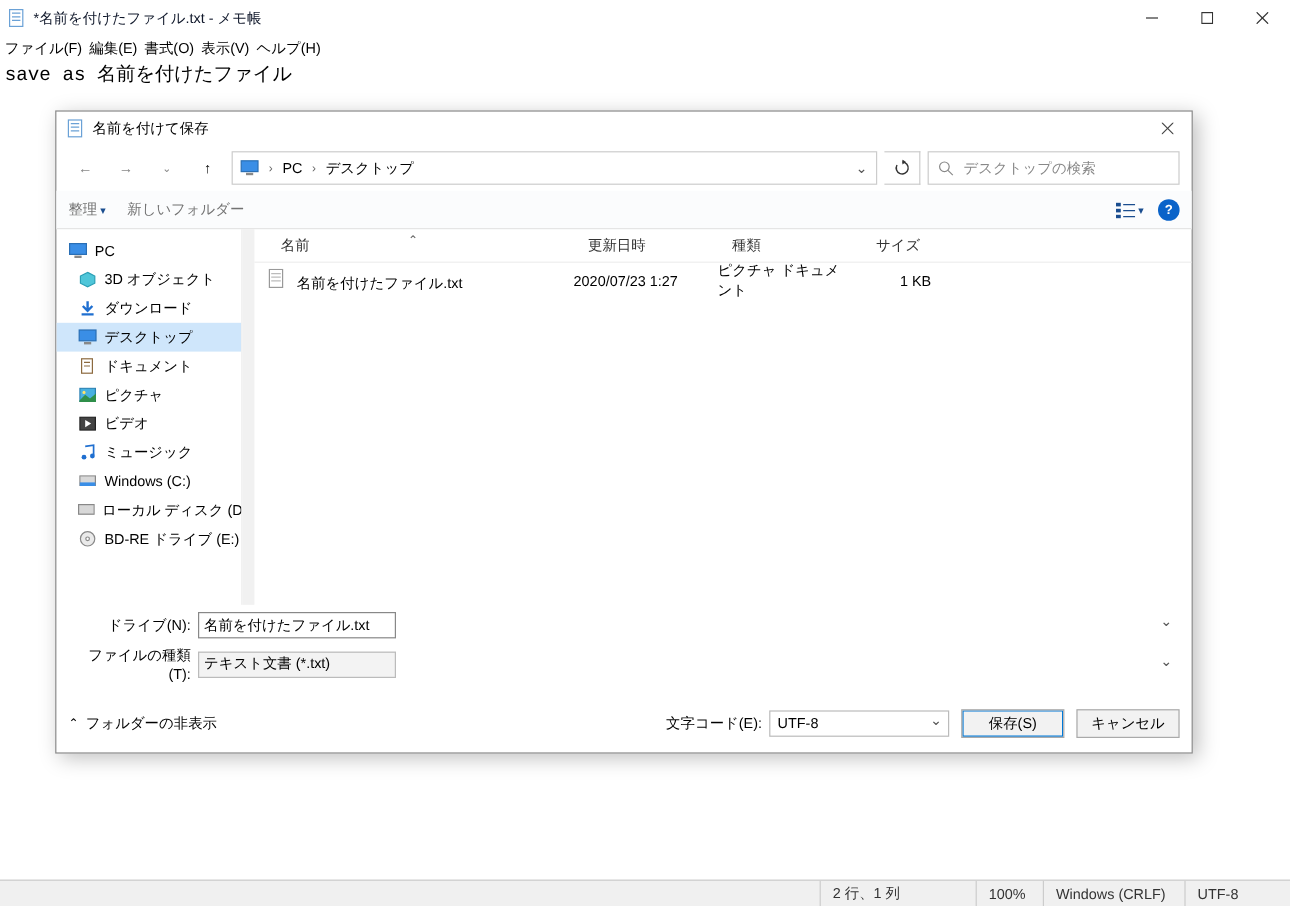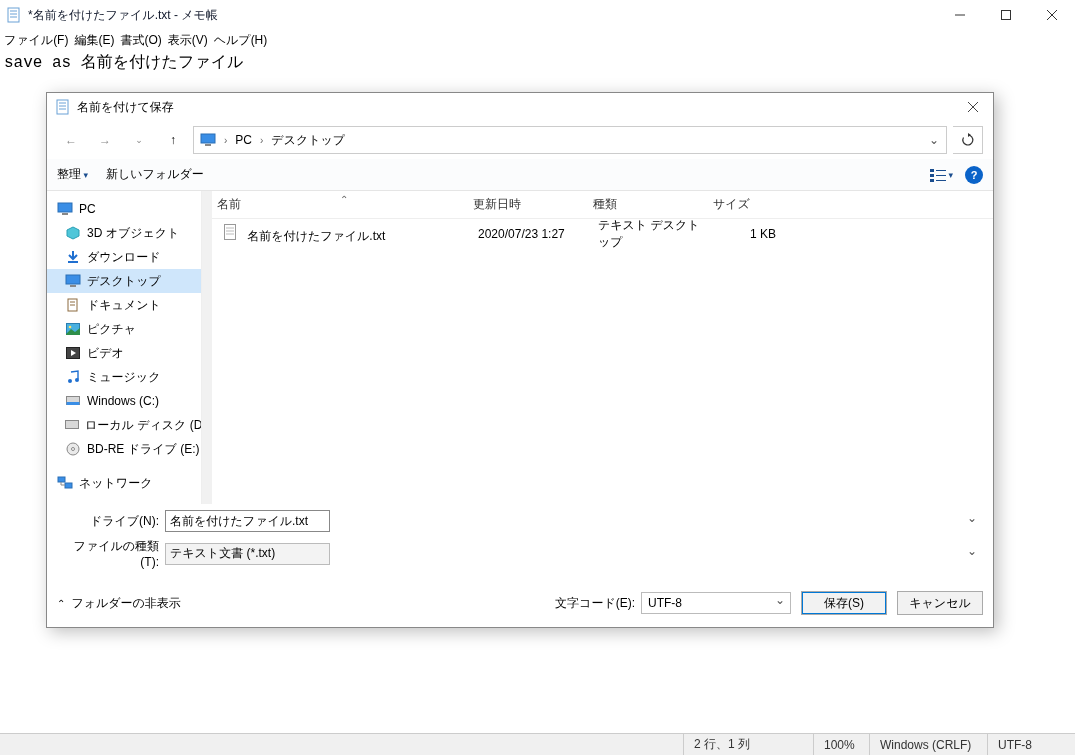--- a/index.html
+++ b/index.html
@@ -74,41 +74,41 @@
     .refresh-box { width:30px; height:28px; border:1px solid #ccc; border-left:none; display:flex;align-items:center;justify-content:center; color:#333;}
     .search-box {
       width:210px; height:28px; border:1px solid #ccc; display:flex; align-items:center; padding-left:8px;
       color:#888; gap:8px;
     }
     .dlg-toolbar {
       height:32px; display:flex; align-items:center; padding:0 10px;
       border-bottom:1px solid #e5e5e5; background:#fbfcfd; gap:18px;
     }
     .dlg-toolbar .tb-right { margin-left:auto; display:flex; align-items:center; gap:12px;}
-    .tb-item { color:#000000; font-size:12px;}
+    .tb-item { color:#737373; font-size:12px;}
     .tb-item.drop::after { content:" ▾"; font-size:9px; color:#1a4d8f;}
     .view-toggle { color:#1a4d8f; display:flex; align-items:center; gap:2px;}
     .help-ic {
       width:18px; height:18px; border-radius:50%; background:#0a63c9; color:#fff;
       display:flex;align-items:center;justify-content:center; font-size:11px; font-weight:bold;
     }
     .dlg-main { flex:1; display:flex; min-height:0; }
     .tree {
       width:155px; border-right:1px solid #eee; padding-top:6px;
       overflow:hidden; font-size:12px; color:#000;
     }
     .tree-item { height:24px; display:flex; align-items:center; padding-left:18px; gap:6px; white-space:nowrap;}
     .tree-item.root { padding-left:10px;}
     .tree-item.selected { background:#cfe6fb;}
     .tree-item .ticon { width:16px; height:14px; display:inline-flex; align-items:center; justify-content:center;}
     .filespace { flex:1; display:flex; position:relative;}
     .filespace .gutter { width:10px; background:#f1f1f1;}
     .filelist { flex:1; display:flex; flex-direction:column;}
     .fl-header { height:28px; display:flex; align-items:center; border-bottom:1px solid #eee; color:#333; font-size:12px;}
-    .fl-header .col { padding-left:5px;}
+    .fl-header .col { padding-left:22px;}
     .fl-header .sort { margin:0 auto; font-size:10px; color:#666;}
     .col-name { width:256px; position:relative;}
     .col-date { width:120px;}
     .col-type { width:120px;}
     .col-size { width:80px;}
     .fl-row { height:30px; display:flex; align-items:center; font-size:12px; color:#000;}
     .fl-row .col { padding-left:10px;}
     .fl-row .file-ic { width:16px; height:16px; margin-right:6px; display:inline-flex;align-items:center;justify-content:center;}
     .dlg-fields { padding:6px 10px 0 10px;}
     .field-row { display:flex; align-items:center; margin-bottom:6px;}
@@ -230,20 +230,29 @@
       <span class="chev">›</span>
       <span>デスクトップ</span>
       <span class="bc-dd">⌄</span>
     </div>
     <div class="refresh-box">
       <svg width="14" height="14">
           <path d="M7 2 A5 5 0 1 1 2.5 4.5" fill="none" stroke="#333" stroke-width="1.2"></path>
           <path d="M7 0 L7 4 L10 2 Z" fill="#333"></path>
         </svg>
     </div>
+    <div class="search-box">
+      <span>
+        <svg width="13" height="13">
+            <circle cx="5" cy="5" r="4" fill="none" stroke="#888"></circle>
+            <line x1="8" y1="8" x2="12" y2="12" stroke="#888"></line>
+          </svg>
+      </span>
+      <span>デスクトップの検索</span>
+    </div>
   </div>
 
   <div class="dlg-toolbar">
     <span class="tb-item drop">整理</span>
     <span class="tb-item">新しいフォルダー</span>
     <div class="tb-right">
       <span class="view-toggle">
         <svg width="16" height="14">
             <rect x="0" y="1" width="4" height="3" fill="#1a4d8f"></rect>
             <rect x="0" y="6" width="4" height="3" fill="#1a4d8f"></rect>
@@ -354,31 +363,20 @@
       <div class="tree-item">
         <span class="ticon">
             <svg width="14" height="14">
               <circle cx="7" cy="7" r="6" fill="#eaeaea" stroke="#888"></circle>
               <circle cx="7" cy="7" r="1.5" fill="#fff" stroke="#888"></circle>
             </svg>
           </span>
         <span>BD-RE ドライブ (E:)</span>
       </div>
       <div style="height:10px"></div>
-      <div class="tree-item root">
-        <span class="ticon">
-            <svg width="16" height="14">
-              <rect x="1" y="1" width="7" height="5" fill="#3a8ee6" stroke="#2a6fb5"></rect>
-              <rect x="8" y="7" width="7" height="5" fill="#3a8ee6" stroke="#2a6fb5"></rect>
-              <line x1="4" y1="6" x2="4" y2="9" stroke="#888"></line>
-              <line x1="4" y1="9" x2="8" y2="9" stroke="#888"></line>
-            </svg>
-          </span>
-        <span>ネットワーク</span>
-      </div>
     </div>
 
     <div class="filespace">
       <div class="gutter"></div>
       <div class="filelist">
         <div class="fl-header">
           <div class="col col-name">
             <span>名前</span>
             <span class="sort" style="position:absolute;left:50%;top:-2px">⌃</span>
           </div>
@@ -392,21 +390,21 @@
                 <svg width="14" height="16">
                   <rect x="1.5" y="0.5" width="11" height="15" fill="#fff" stroke="#999"></rect>
                   <line x1="3" y1="4" x2="11" y2="4" stroke="#bbb"></line>
                   <line x1="3" y1="7" x2="11" y2="7" stroke="#bbb"></line>
                   <line x1="3" y1="10" x2="11" y2="10" stroke="#bbb"></line>
                 </svg>
               </span>
             <span>名前を付けたファイル.txt</span>
           </div>
           <div class="col col-date">2020/07/23 1:27</div>
-          <div class="col col-type">テキスト デスクトップ</div>
+          <div class="col col-type">ピクチャ ドキュメント</div>
           <div class="col col-size" style="text-align:right;padding-right:12px">1 KB</div>
         </div>
       </div>
     </div>
   </div>
 
   <div class="dlg-fields">
     <div class="field-row">
       <div class="field-label">ドライブ(N):</div>
       <div class="combo-wrap">

